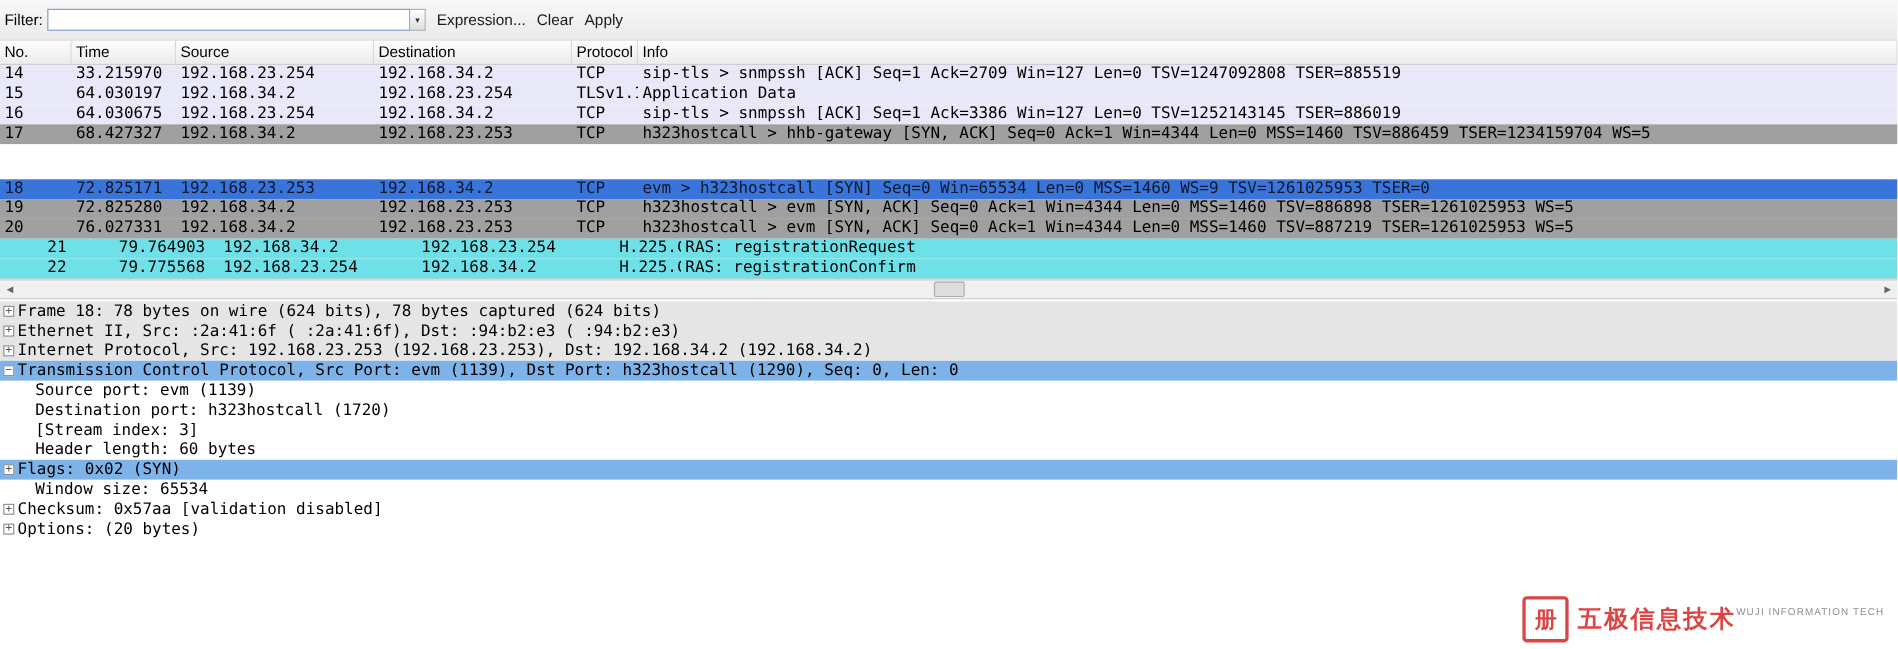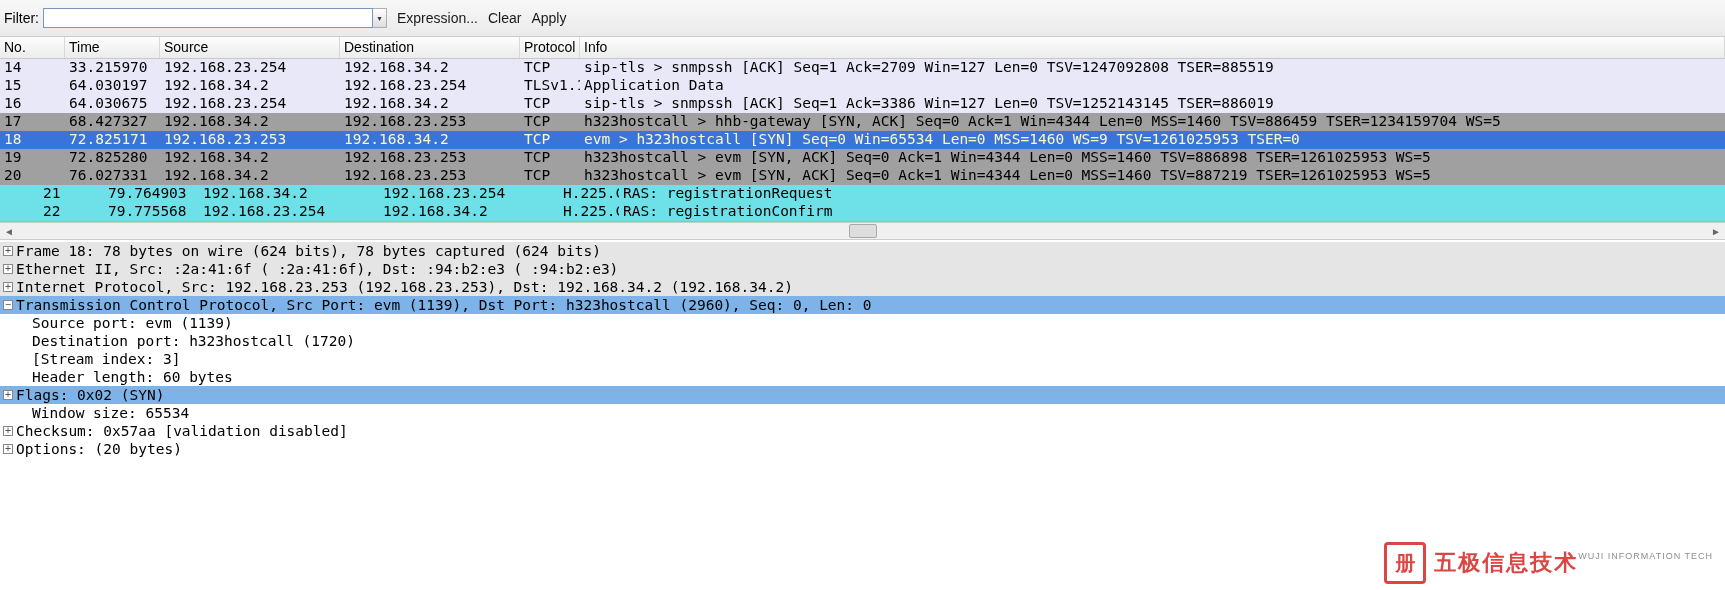--- a/index.html
+++ b/index.html
@@ -68,21 +68,21 @@
     font-size: 14.5px;
     white-space: nowrap;
   }
   .packet-row > div {
     padding: 0 4px;
     overflow: hidden;
   }
   .packet-row .col-no { text-align: left; padding-right: 4px;}
   .row-lavender { background: #e8e8f8; }
   .row-graydk   { background: #a0a0a0; color: #000; }
-  .row-selected { background: #3874d9; color: #fef9c3; }
+  .row-selected { background: #3874d9; color: #0f172a; margin-top: 32px; }
   .row-cyan     { background: #6ee1e8; padding-left: 39px; }
 
   .hscroll {
     height: 18px;
     background: #f0f0f0;
     border-top: 1px solid #ccc;
     border-bottom: 1px solid #ccc;
     position: relative;
     display:flex;
     align-items:center;
@@ -261,21 +261,21 @@
   <div class="detail-row hl-gray">
     <span class="tw">
         <span class="plusbox">+</span>
       </span>
     <span>Internet Protocol, Src: 192.168.23.253 (192.168.23.253), Dst: 192.168.34.2 (192.168.34.2)</span>
   </div>
   <div class="detail-row hl-blue">
     <span class="tw">
         <span class="minusbox">−</span>
       </span>
-    <span>Transmission Control Protocol, Src Port: evm (1139), Dst Port: h323hostcall (2960), Seq: 0, Len: 0</span>
+    <span>Transmission Control Protocol, Src Port: evm (1139), Dst Port: h323hostcall (1290), Seq: 0, Len: 0</span>
   </div>
   <div class="detail-row">
     <span class="tw"></span>
       <span class="indent1">Source port: evm (1139)</span>
   </div>
   <div class="detail-row">
     <span class="tw"></span>
       <span class="indent1">Destination port: h323hostcall (1720)</span>
   </div>
   <div class="detail-row">

